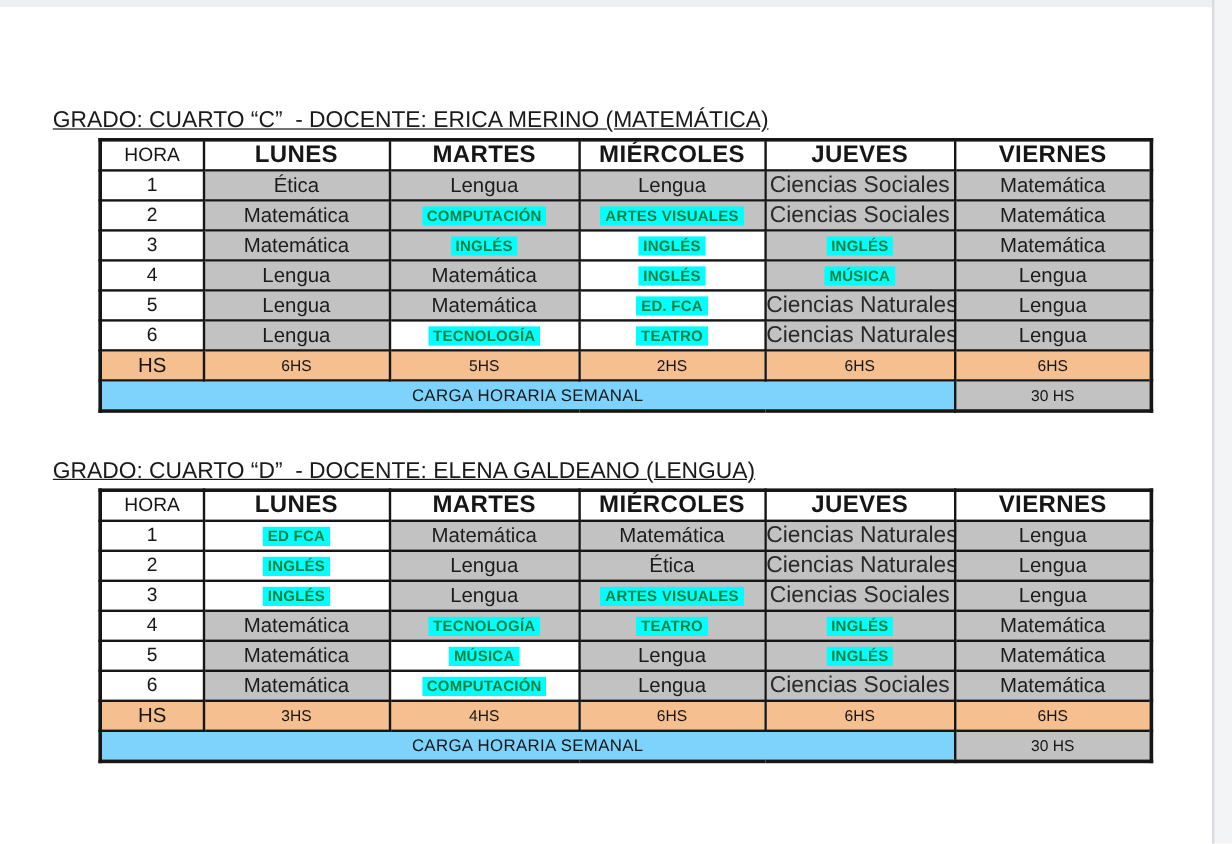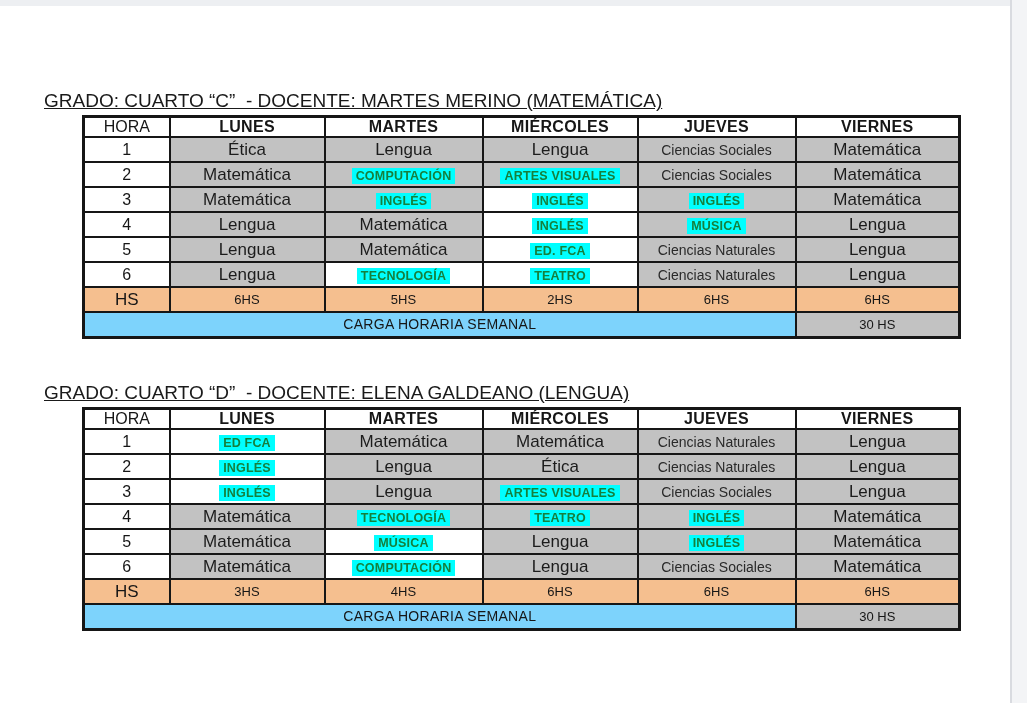--- a/index.html
+++ b/index.html
@@ -20,49 +20,49 @@
     font-size:19px; font-weight:normal; color:#1a1a1a;
     text-decoration:underline; white-space:pre; margin:0 0 3px 0;
   }
   .sched { border-collapse:collapse; table-layout:fixed; width:876px;
            border:3px solid #161616; margin-left:38px; }
   .sched th, .sched td {
     border:2px solid #161616; text-align:center; vertical-align:middle;
     padding:0; overflow:hidden; white-space:nowrap;
   }
   .header-row th { height:15px; background:#ffffff;margin-top:36px; }
-  .th-day  { font-weight:bold;  font-size:16px; letter-spacing:.3px; }
+  .th-day  { font-weight:bold;  font-size:20px; letter-spacing:.3px; }
   .th-hora { font-weight:normal; font-size:16px; }
 
   .sched tbody td { height:25px; }
   .hora-cell { background:#ffffff; font-size:16px; }
   .bg-gray  { background:#c2c2c2;margin-top:48px; }
   .bg-white { background:#ffffff; }
 
   .subj.normal { font-size:17px; color:#1c1c1c; }
-  .subj.small  { font-size:14px; color:#2a2a2a; }
+  .subj.small  { font-size:19px; color:#2a2a2a; }
   .subj.highlight {
     font-size:12.5px; font-weight:bold; color:#15803d;
     background:#00ffff; padding:1px 4px; letter-spacing:.2px;
   }
 
   .hs-label { background:#f5bf8f; font-size:17px; height:25px; }
   .hs-val   { background:#f5bf8f; font-size:13px; height:25px; }
 
   .footer-label { background:#7dd3fc; font-size:14px; height:19px; letter-spacing:.3px; }
   .footer-total { background:#c2c2c2; font-size:13px; height:19px; }
 </style>
 </head>
 <body>
 
 <div class="top-strip"></div>
 <div class="right-band"></div>
 
 <div class="section" id="section-1">
-  <div class="table-title">GRADO: CUARTO “C”  - DOCENTE: MARTES MERINO (MATEMÁTICA)</div>
+  <div class="table-title">GRADO: CUARTO “C”  - DOCENTE: ERICA MERINO (MATEMÁTICA)</div>
   <table class="sched">
     <colgroup>
         <col style="width: 86px;">
         <col style="width: 155px;">
         <col style="width: 158px;">
         <col style="width: 155px;">
         <col style="width: 158px;">
         <col style="width: 164px;">
       </colgroup>
     <thead>

